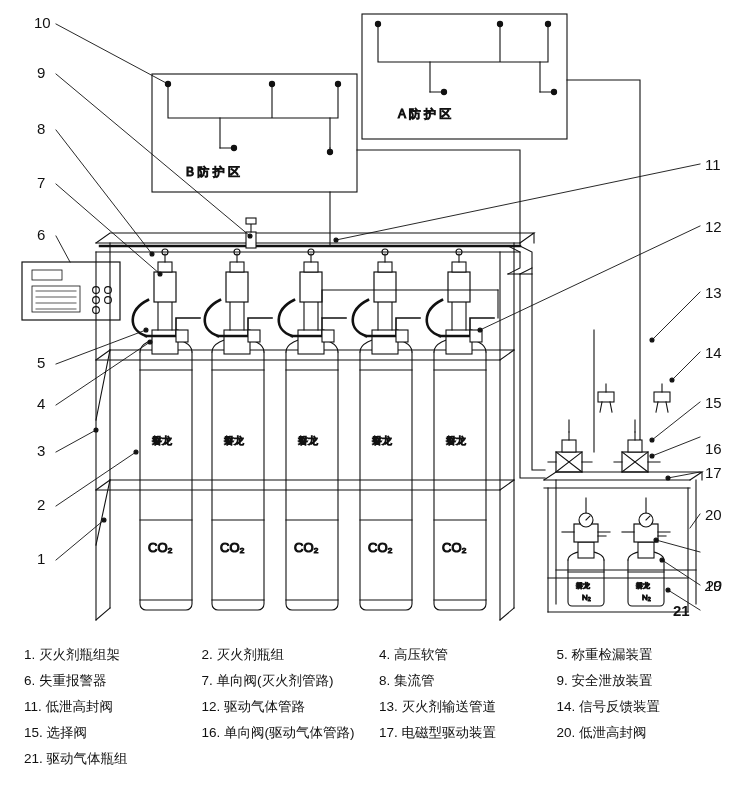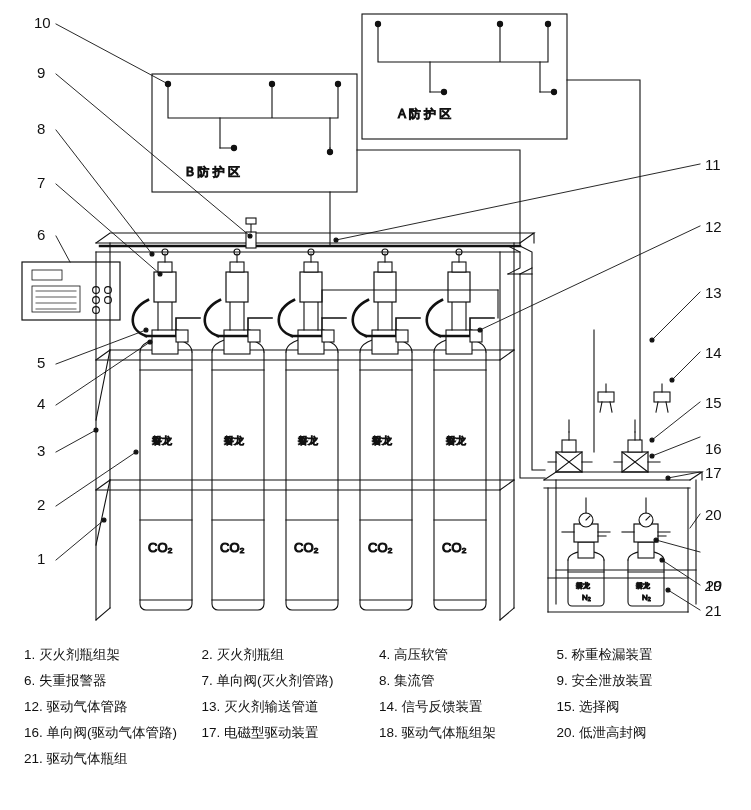--- a/index.html
+++ b/index.html
@@ -348,38 +348,38 @@
     <div class="callout" style="left:705px;top:156px;">11</div>
     <div class="callout" style="left:705px;top:218px;">12</div>
     <div class="callout" style="left:705px;top:284px;">13</div>
     <div class="callout" style="left:705px;top:344px;">14</div>
     <div class="callout" style="left:705px;top:394px;text-align:right;">15</div>
     <div class="callout" style="left:705px;top:440px;">16</div>
     <div class="callout" style="left:705px;top:464px;">17</div>
     <div class="callout" style="left:705px;top:506px;">20</div>
     <div class="callout" style="left:705px;top:544px;margin-top:33px;">19</div>
     <div class="callout" style="left:705px;top:577px;font-style:italic;">20</div>
-    <div class="callout" style="left:705px;top:602px;">21</div>
+    <div class="callout" style="left:673px;top:602px;font-weight:bold;">21</div>
   </div>
 
   <div class="legend">
     <div class="legend-grid">
       <div class="legend-item">1. 灭火剂瓶组架</div>
       <div class="legend-item">2. 灭火剂瓶组</div>
       <div class="legend-item">4. 高压软管</div>
       <div class="legend-item">5. 称重检漏装置</div>
       <div class="legend-item">6. 失重报警器</div>
       <div class="legend-item">7. 单向阀(灭火剂管路)</div>
       <div class="legend-item">8. 集流管</div>
       <div class="legend-item">9. 安全泄放装置</div>
+      <div class="legend-item">11. 低泄高封阀</div>
       <div class="legend-item">12. 驱动气体管路</div>
       <div class="legend-item">13. 灭火剂输送管道</div>
       <div class="legend-item">14. 信号反馈装置</div>
       <div class="legend-item">15. 选择阀</div>
       <div class="legend-item">16. 单向阀(驱动气体管路)</div>
       <div class="legend-item">17. 电磁型驱动装置</div>
-      <div class="legend-item">18. 驱动气体瓶组架</div>
       <div class="legend-item">20. 低泄高封阀</div>
       <div class="legend-item">21. 驱动气体瓶组</div>
     </div>
   </div>
 
 </div>
 
 </body></html>

